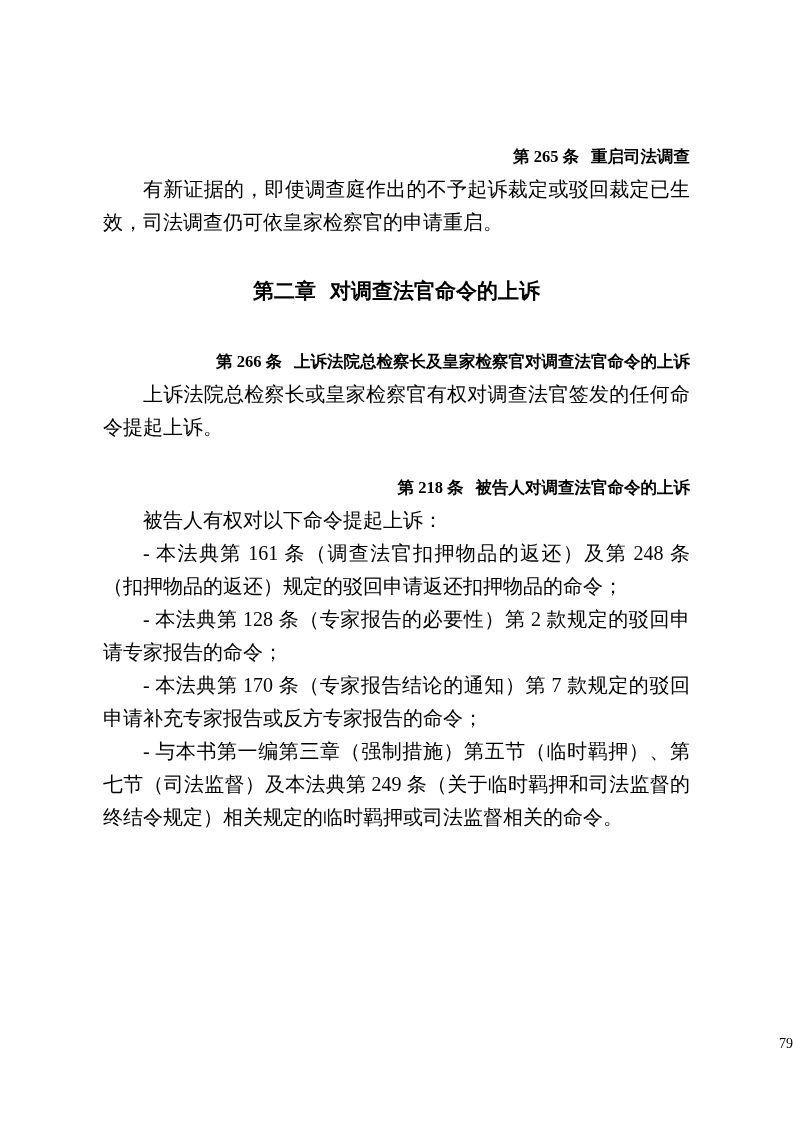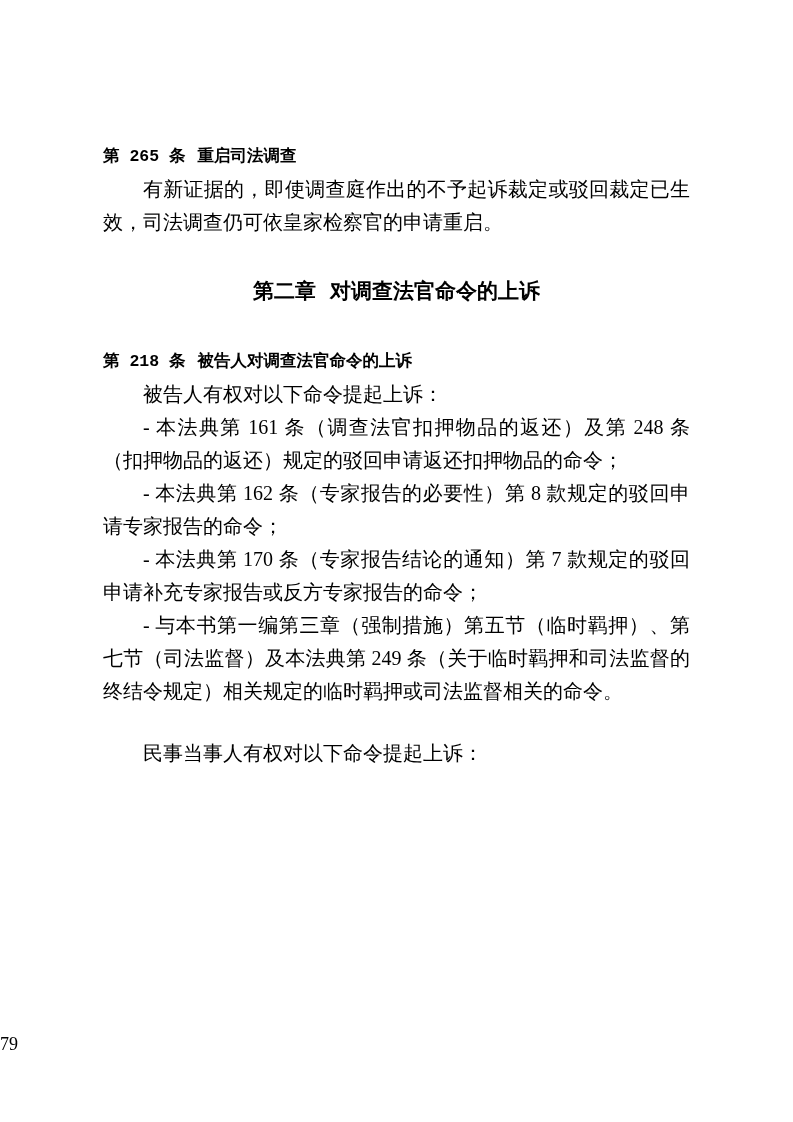--- a/index.html
+++ b/index.html
@@ -21,22 +21,23 @@
     padding: 140px 103px 0 103px;
     box-sizing: border-box;
     background: #ffffff;
   }
   
   .art-heading {
     margin: 0;
     font-size: 16.5px;
     line-height: 33px;
     font-weight: bold;
-    font-family: Liberation Mono, monospace;
+    font-family: Liberation Serif, serif;
     white-space: nowrap;
+    text-align: right;
   }
   .art-heading .title {
     margin-left: 12px;
   }
   
   .para {
     margin: 0;
     font-size: 20px;
     line-height: 33px;
     text-align: justify;
@@ -57,46 +58,49 @@
   .article { margin: 0; }
   .article.a266 { margin-top: 0; }
   .article.a267 { margin-top: 27px; }
   .article.a268 { margin-top: 29px; }
   
   .page-number {
     position: absolute;
     top: 1036px;
     left: 0;
     width: 100%;
-    text-align: left;
-    font-size: 18px;
+    text-align: right;
+    font-size: 14px;
     line-height: 16px;
   }
 </style>
 </head>
 <body>
 
 <div class="page">
 
   <section class="article a265">
     <h3 class="art-heading"><span class="num">第 265 条</span><span class="title">重启司法调查</span></h3>
     <p class="para">有新证据的，即使调查庭作出的不予起诉裁定或驳回裁定已生效，司法调查仍可依皇家检察官的申请重启。</p>
   </section>
 
   <h2 class="chapter-heading"><span class="num">第二章</span><span class="title">对调查法官命令的上诉</span></h2>
 
+  <section class="article a266">
+    <h3 class="art-heading"><span class="num">第 266 条</span><span class="title">上诉法院总检察长及皇家检察官对调查法官命令的上诉</span></h3>
+    <p class="para">上诉法院总检察长或皇家检察官有权对调查法官签发的任何命令提起上诉。</p>
+  </section>
 
   <section class="article a267">
     <h3 class="art-heading"><span class="num">第 218 条</span><span class="title">被告人对调查法官命令的上诉</span></h3>
     <p class="para">被告人有权对以下命令提起上诉：</p>
     <p class="para">- 本法典第 161 条（调查法官扣押物品的返还）及第 248 条（扣押物品的返还）规定的驳回申请返还扣押物品的命令；</p>
-    <p class="para">- 本法典第 162 条（专家报告的必要性）第 8 款规定的驳回申请专家报告的命令；</p>
+    <p class="para">- 本法典第 128 条（专家报告的必要性）第 2 款规定的驳回申请专家报告的命令；</p>
     <p class="para">- 本法典第 170 条（专家报告结论的通知）第 7 款规定的驳回申请补充专家报告或反方专家报告的命令；</p>
     <p class="para">- 与本书第一编第三章（强制措施）第五节（临时羁押）、第七节（司法监督）及本法典第 249 条（关于临时羁押和司法监督的终结令规定）相关规定的临时羁押或司法监督相关的命令。</p>
   </section>
 
   <section class="article a268">
-    <p class="para">民事当事人有权对以下命令提起上诉：</p>
   </section>
 
 </div>
 
 <div class="page-number">79</div>
 
 </body></html>

